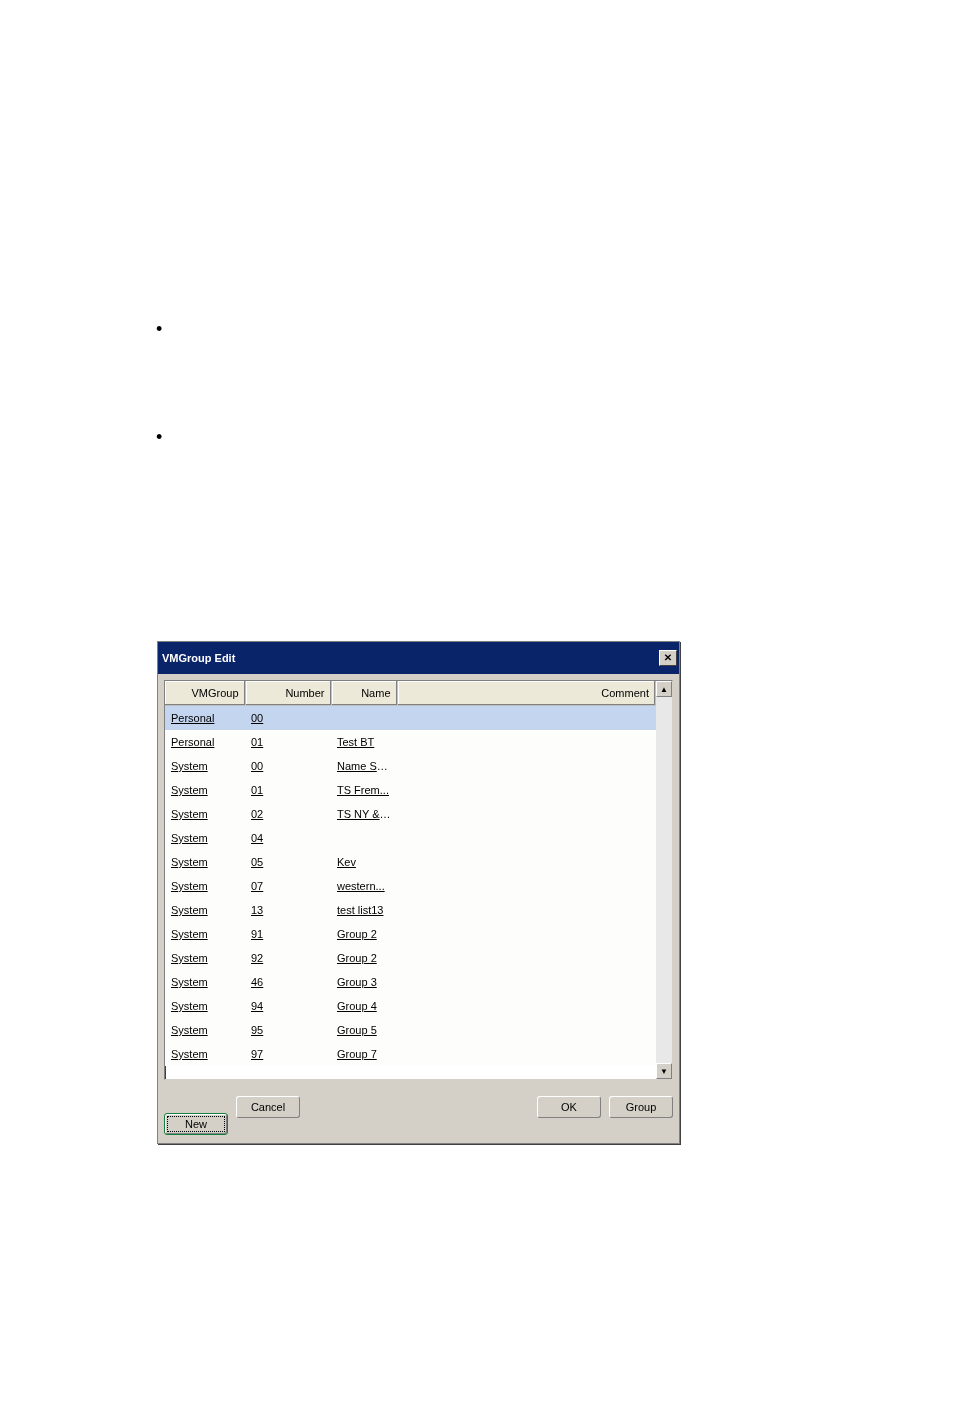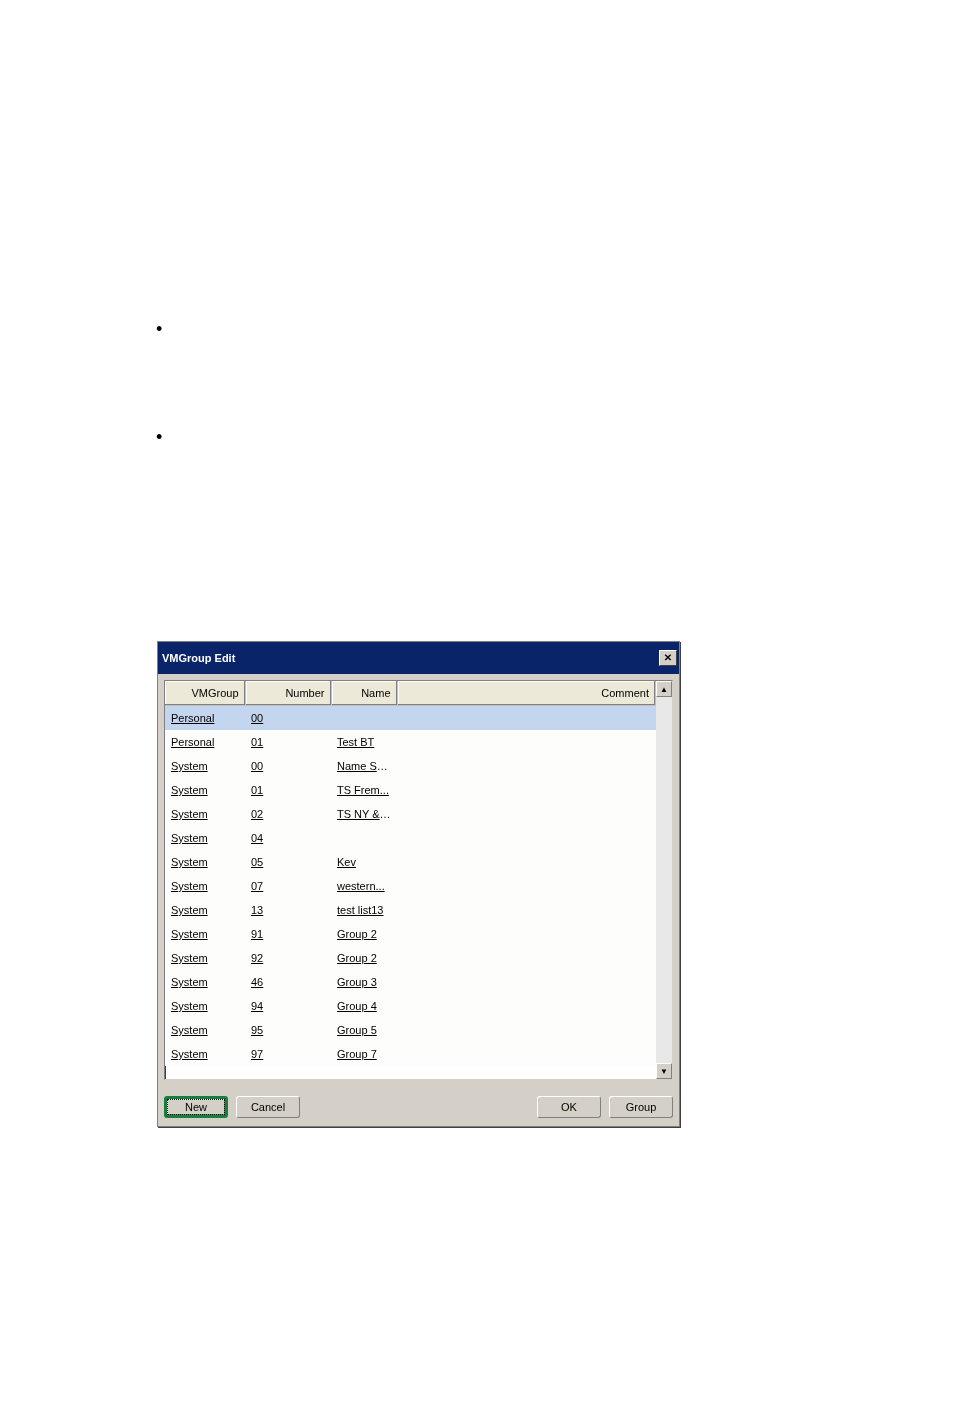--- a/index.html
+++ b/index.html
@@ -159,22 +159,23 @@
     border-left-color: #ffffff;
     border-radius: 3px;
     font-size: 11px;
     font-family: Tahoma, Arial, sans-serif;
     cursor: pointer;
     padding: 0;
   }
   .btn-focused {
     outline: 1px dotted #000;
     outline-offset: -4px;
-    border: 3px solid #15803d;
+    border: 1px solid #15803d;
     box-shadow: inset 1px 1px 0 #ffffff, inset -1px -1px 0 #808080;
+    margin-top: 17px;
   }
   .spacer {
     flex: 1;
   }
 </style>
 </head>
 <body>
 
 <div class="bullet-container bullet-1">•</div>
 <div class="bullet-container bullet-2">•</div>

